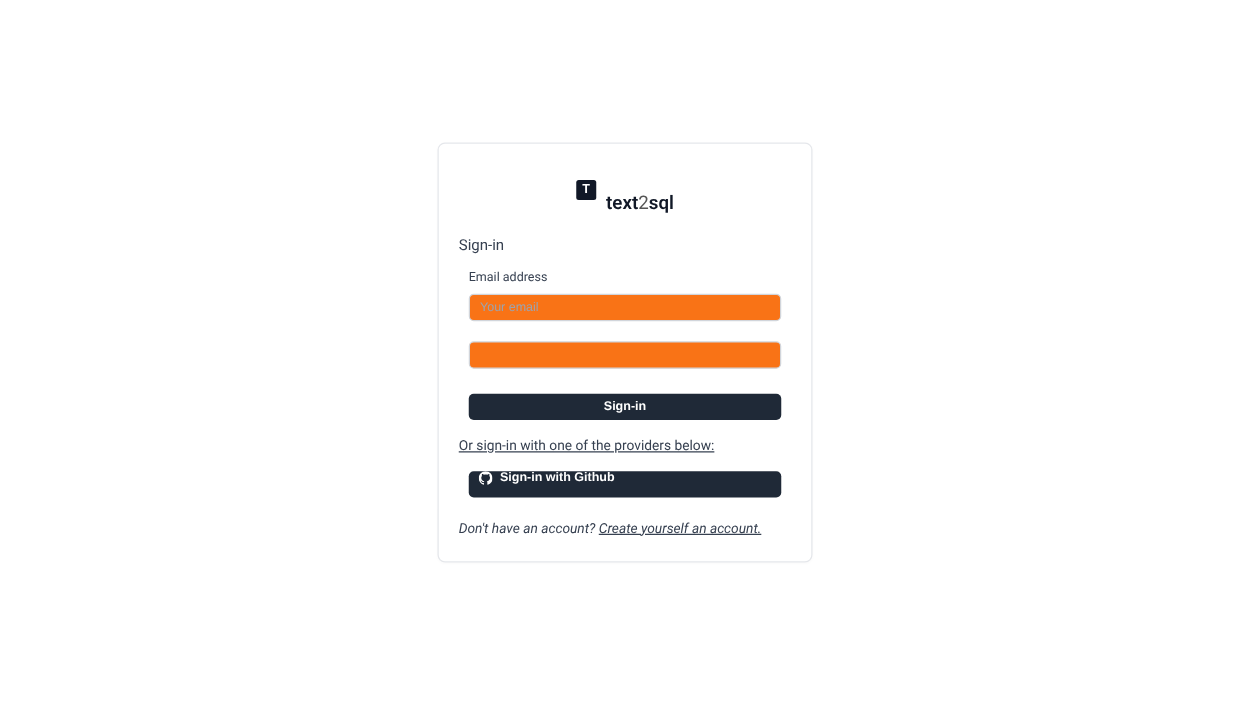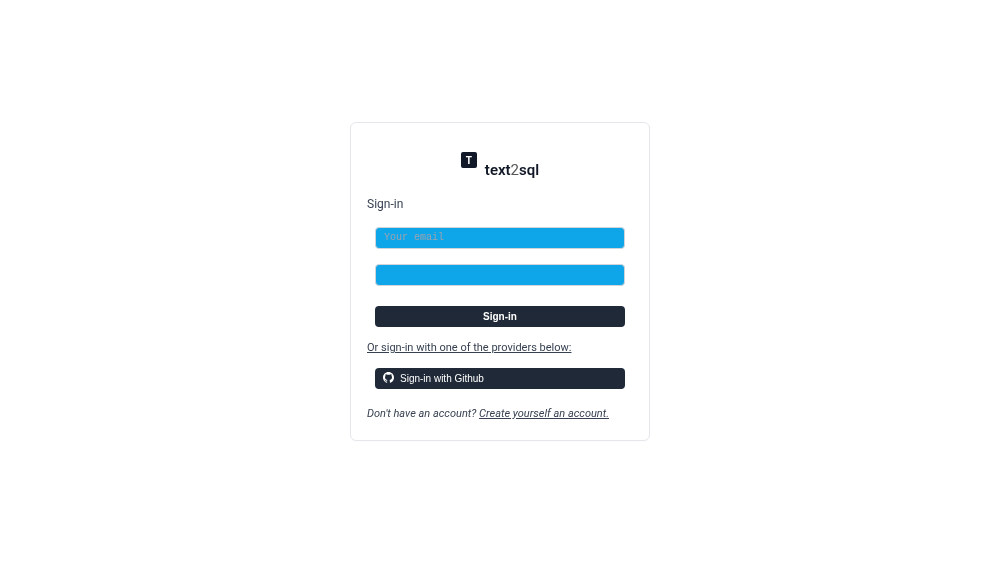--- a/index.html
+++ b/index.html
@@ -79,22 +79,21 @@
     
     .input {
       width: 100%;
       height: 22px;
       border: 1px solid #d1d5db;
       border-radius: 4px;
       padding: 0 8px;
       font-size: 10px;
       color: #374151;
       margin-bottom: 14px;
-      background: #0ea5e9;
-      font-family: Liberation Mono, monospace;
+      background: #f97316;
     }
     
     .input::placeholder {
       color: #9ca3af;
     }
     
     .primary-btn {
       width: 100%;
       height: 21px;
       background: #1f2937;
@@ -118,24 +117,25 @@
     .github-btn {
       width: 100%;
       height: 21px;
       background: #1f2937;
       color: #ffffff;
       border: none;
       border-radius: 4px;
       font-size: 10px;
       cursor: pointer;
       display: flex;
-      align-items: center;
+      align-items: flex-start;
       gap: 6px;
       padding: 0 8px;
       margin-bottom: 18px;
+      font-weight: bold;
     }
     
     .github-btn svg {
       width: 11px;
       height: 11px;
       fill: #ffffff;
     }
     
     .footer-text {
       font-size: 11px;
@@ -160,20 +160,21 @@
   <div class="logo-row">
     <div class="logo-badge">T</div>
     <div class="logo-text">
       <span>text</span><span class="light">2</span><span>sql</span>
     </div>
   </div>
 
   <div class="heading">Sign-in</div>
 
   <div class="form-block">
+    <label class="label">Email address</label>
     <input class="input" type="text" placeholder="Your email" style="">
     
     <input class="input" type="password" style="">
   </div>
 
   <div class="form-buttons">
     <button class="primary-btn">Sign-in</button>
   </div>
 
   <div class="divider-text">Or sign-in with one of the providers below:</div>

